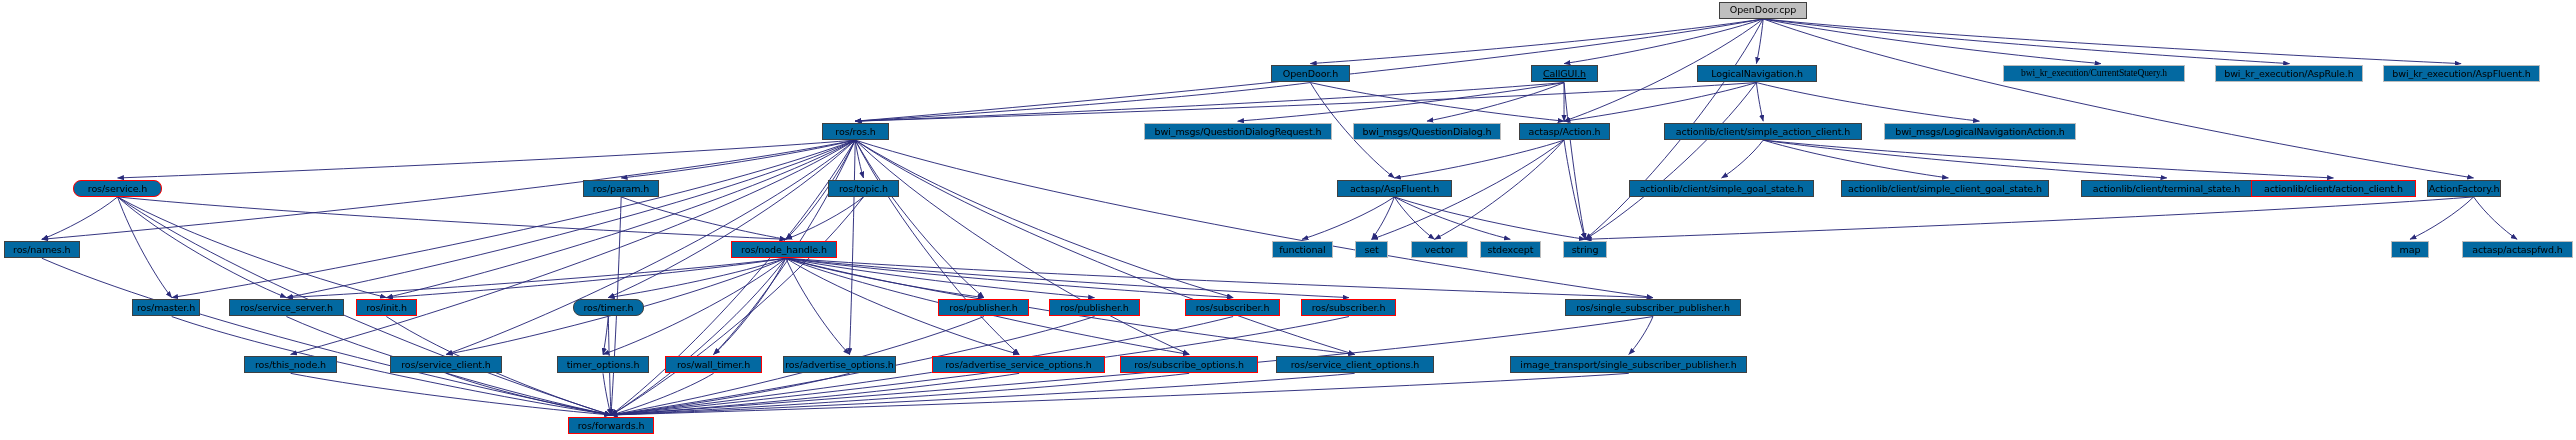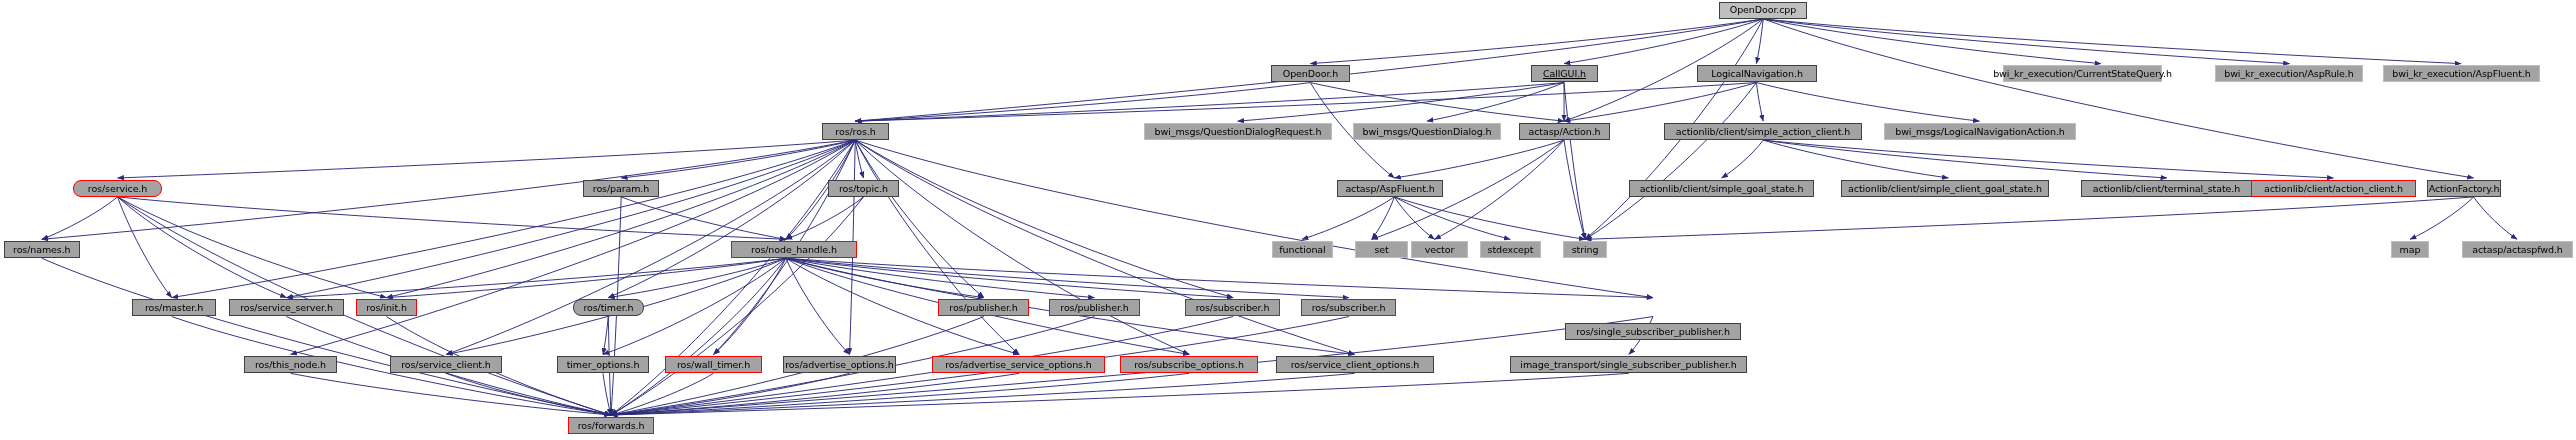--- a/index.html
+++ b/index.html
@@ -26,21 +26,21 @@
     position: absolute;
     box-sizing: border-box;
     display: flex;
     align-items: center;
     justify-content: center;
     white-space: nowrap;
     font-size: 9.5px;
     line-height: 1;
     letter-spacing: -0.1px;
     color: #000000;
-    background: #a3a3a3;
+    background: #0369a1;
     border: 0.8px solid #a0a0a0;
     height: 17.4px;
     padding: 0 5.3px;
     z-index: 3;
   }
   .gnode.dark   { border: 1.2px solid #404040; }
   .gnode.red    { border: 1.2px solid #ff0000; }
   .gnode.root   { border: 1.2px solid #404040; background: #bfbfbf; }
   .gnode.gray   { border: 0.8px solid #bdbdbd; }
   .nlabel { pointer-events: none; }
@@ -170,21 +170,21 @@
       </div>
       <div class="gnode dark" style="left: 1271px; top: 65px; width: 79px;">
         <span class="nlabel">OpenDoor.h</span>
       </div>
       <div class="gnode dark" style="left: 1531px; top: 65px; width: 67px; text-decoration: underline;">
         <span class="nlabel">CallGUI.h</span>
       </div>
       <div class="gnode dark" style="left: 1697px; top: 65px; width: 120px;">
         <span class="nlabel">LogicalNavigation.h</span>
       </div>
-      <div class="gnode gray" style="left: 2003px; top: 65px; width: 159px;">
+      <div class="gnode gray" style="left: 2003px; top: 65px; width: 182px; font-family: Liberation Serif, serif;">
         <span class="nlabel">bwi_kr_execution/CurrentStateQuery.h</span>
       </div>
       <div class="gnode gray" style="left: 2215px; top: 65px; width: 148px;">
         <span class="nlabel">bwi_kr_execution/AspRule.h</span>
       </div>
       <div class="gnode gray" style="left: 2383px; top: 65px; width: 157px;">
         <span class="nlabel">bwi_kr_execution/AspFluent.h</span>
       </div>
       <div class="gnode dark" style="left: 822px; top: 123px; width: 67px;">
         <span class="nlabel">ros/ros.h</span>
@@ -206,66 +206,66 @@
       </div>
       <div class="gnode red" style="left: 73px; top: 180px; width: 89px; border-radius: 8px;">
         <span class="nlabel">ros/service.h</span>
       </div>
       <div class="gnode dark" style="left: 583px; top: 180px; width: 76px;">
         <span class="nlabel">ros/param.h</span>
       </div>
       <div class="gnode dark" style="left: 828px; top: 180px; width: 71px;">
         <span class="nlabel">ros/topic.h</span>
       </div>
-      <div class="gnode dark" style="left: 1337px; top: 180px; width: 106px;">
+      <div class="gnode dark" style="left: 1337px; top: 180px; width: 115px;">
         <span class="nlabel">actasp/AspFluent.h</span>
       </div>
       <div class="gnode dark" style="left: 1629px; top: 180px; width: 185px;">
         <span class="nlabel">actionlib/client/simple_goal_state.h</span>
       </div>
       <div class="gnode dark" style="left: 1841px; top: 180px; width: 208px;">
         <span class="nlabel">actionlib/client/simple_client_goal_state.h</span>
       </div>
       <div class="gnode dark" style="left: 2081px; top: 180px; width: 171px;">
         <span class="nlabel">actionlib/client/terminal_state.h</span>
       </div>
       <div class="gnode red" style="left: 2251px; top: 180px; width: 165px;">
         <span class="nlabel">actionlib/client/action_client.h</span>
       </div>
       <div class="gnode dark" style="left: 2427px; top: 180px; width: 74px;">
         <span class="nlabel">ActionFactory.h</span>
       </div>
       <div class="gnode dark" style="left: 3.8px; top: 241px; width: 76px;">
         <span class="nlabel">ros/names.h</span>
       </div>
-      <div class="gnode red" style="left: 731px; top: 241px; width: 126px;">
+      <div class="gnode red" style="left: 731px; top: 241px; width: 106px;">
         <span class="nlabel">ros/node_handle.h</span>
       </div>
       <div class="gnode gray" style="left: 1272px; top: 241px; width: 61px;">
         <span class="nlabel">functional</span>
       </div>
-      <div class="gnode gray" style="left: 1355px; top: 241px; width: 53px;">
+      <div class="gnode gray" style="left: 1355px; top: 241px; width: 33px;">
         <span class="nlabel">set</span>
       </div>
       <div class="gnode gray" style="left: 1411px; top: 241px; width: 57px;">
         <span class="nlabel">vector</span>
       </div>
       <div class="gnode gray" style="left: 1480px; top: 241px; width: 61px;">
         <span class="nlabel">stdexcept</span>
       </div>
       <div class="gnode gray" style="left: 1563px; top: 241px; width: 44px;">
         <span class="nlabel">string</span>
       </div>
       <div class="gnode gray" style="left: 2391px; top: 241px; width: 38px;">
         <span class="nlabel">map</span>
       </div>
       <div class="gnode gray" style="left: 2462px; top: 241px; width: 111px;">
         <span class="nlabel">actasp/actaspfwd.h</span>
       </div>
-      <div class="gnode dark" style="left: 132px; top: 299px; width: 84px;">
+      <div class="gnode dark" style="left: 132px; top: 299px; width: 68px;">
         <span class="nlabel">ros/master.h</span>
       </div>
       <div class="gnode dark" style="left: 229px; top: 299px; width: 115px;">
         <span class="nlabel">ros/service_server.h</span>
       </div>
       <div class="gnode red" style="left: 356px; top: 299px; width: 61px;">
         <span class="nlabel">ros/init.h</span>
       </div>
       <div class="gnode dark" style="left: 573px; top: 299px; width: 71px; border-radius: 8px;">
         <span class="nlabel">ros/timer.h</span>
@@ -275,21 +275,21 @@
       </div>
       <div class="gnode red" style="left: 1049px; top: 299px; width: 91px;">
         <span class="nlabel">ros/publisher.h</span>
       </div>
       <div class="gnode red" style="left: 1185px; top: 299px; width: 95px;">
         <span class="nlabel">ros/subscriber.h</span>
       </div>
       <div class="gnode red" style="left: 1301px; top: 299px; width: 95px;">
         <span class="nlabel">ros/subscriber.h</span>
       </div>
-      <div class="gnode dark" style="left: 1565px; top: 299px; width: 176px; margin-top: 24px;">
+      <div class="gnode dark" style="left: 1565px; top: 299px; width: 176px;">
         <span class="nlabel">ros/single_subscriber_publisher.h</span>
       </div>
       <div class="gnode dark" style="left: 244px; top: 356px; width: 93px;">
         <span class="nlabel">ros/this_node.h</span>
       </div>
       <div class="gnode dark" style="left: 390px; top: 356px; width: 112px;">
         <span class="nlabel">ros/service_client.h</span>
       </div>
       <div class="gnode dark" style="left: 557px; top: 356px; width: 92px;">
         <span class="nlabel">timer_options.h</span>

